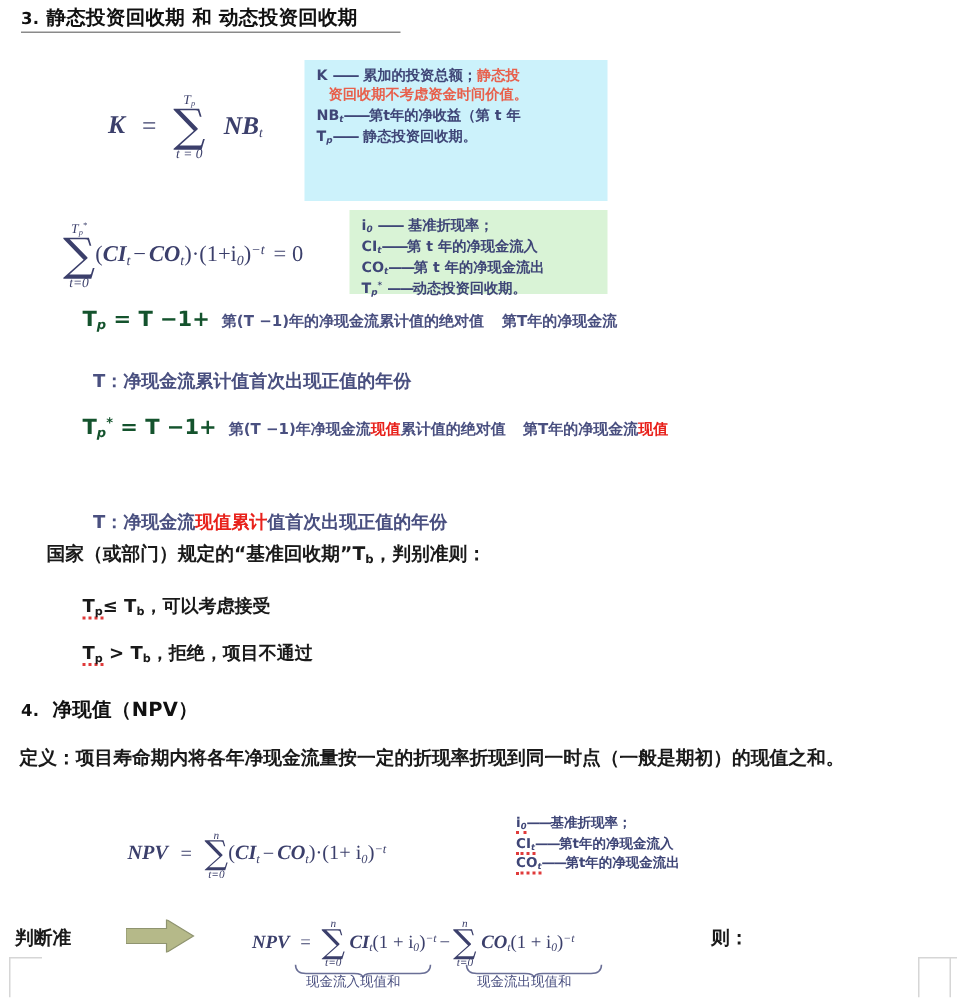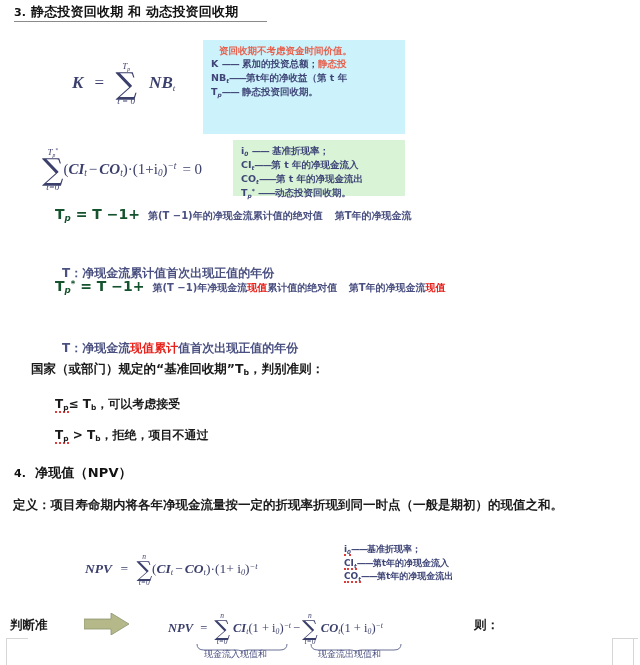--- a/index.html
+++ b/index.html
@@ -171,26 +171,26 @@
   <span style="padding:0 7px;">=</span>
   <span class="sum">
     <span class="lim"><span>T</span><sub>p</sub></span>
     <span class="big">∑</span>
     <span class="lim">t = 0</span>
   </span>
   <span class="mi" style="padding-left:8px;">NB</span><sub style="font-size:9px;">t</sub>
 </div>
 
 <div class="abs legend cyan" style="left:203px; top:40px; width:202px; height:94px;">
-  <div class="row hl" style="padding-left:8px;">资回收期不考虑资金时间价值。</div>
   <div class="row">
     <span>K</span>
     <span style="letter-spacing:-1px;">——</span>
     <span>累加的投资总额；</span><span class="hl">静态投</span>
   </div>
+  <div class="row hl" style="padding-left:8px;">资回收期不考虑资金时间价值。</div>
   <div class="row">
     <span>NB</span><sub>t</sub><span style="letter-spacing:-1px;">——</span><span>第t年的净收益（第 t 年</span>
   </div>
   <div class="row">
     <span>T</span><sub>p</sub><span style="letter-spacing:-1px;">——</span>
     <span>静态投资回收期。</span>
   </div>
 </div>
 
 <div class="abs math" style="left:42px; top:148px; font-size:15px;">
@@ -224,21 +224,21 @@
     <span>T</span><sub>p</sub>
     <span>= T −1+</span>
   </span>
   <span class="frac-wrap">
     <span class="frac-top">第(T −1)年的净现金流累计值的绝对值</span>
     <span class="frac-bar"></span>
     <span class="frac-bot">第T年的净现金流</span>
   </span>
 </div>
 
-<div class="abs tline" style="left:62px; top:265px;">
+<div class="abs tline" style="left:62px; top:246px;">
   <span>T：</span><span>净现金流累计值首次出现正值的年份</span>
 </div>
 
 <div class="abs" style="left:55px; top:276px;">
   <span class="lhs">
     <span>T</span><sub>p</sub><sup>*</sup>
     <span>= T −1+</span>
   </span>
   <span class="frac-wrap">
     <span class="frac-top">

